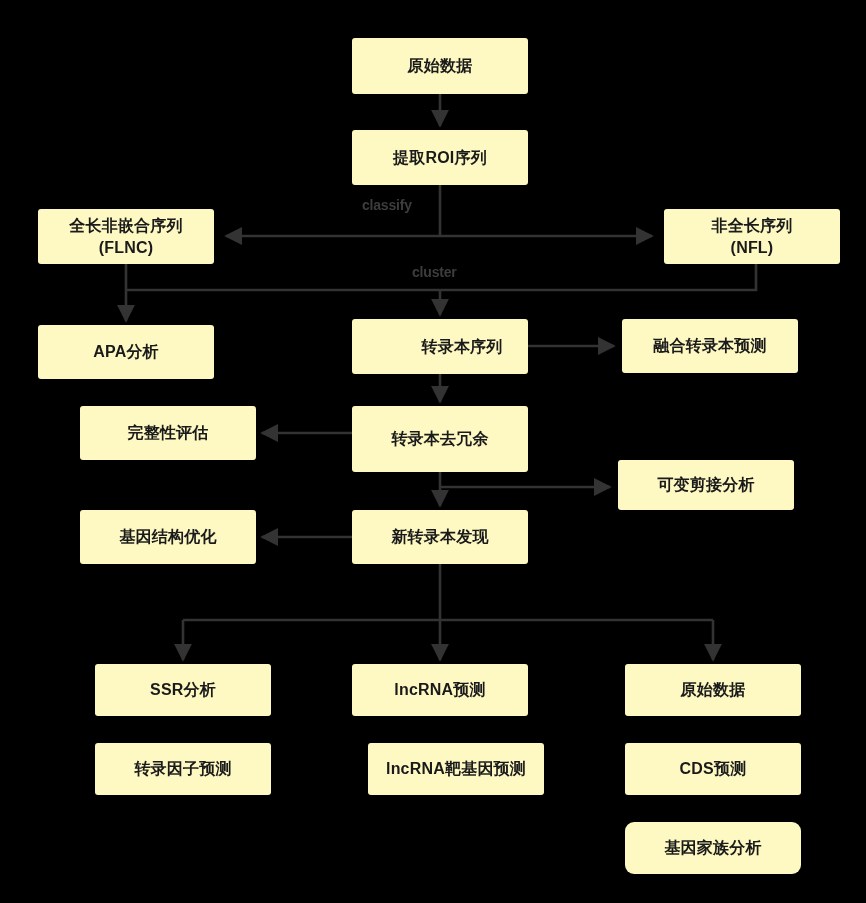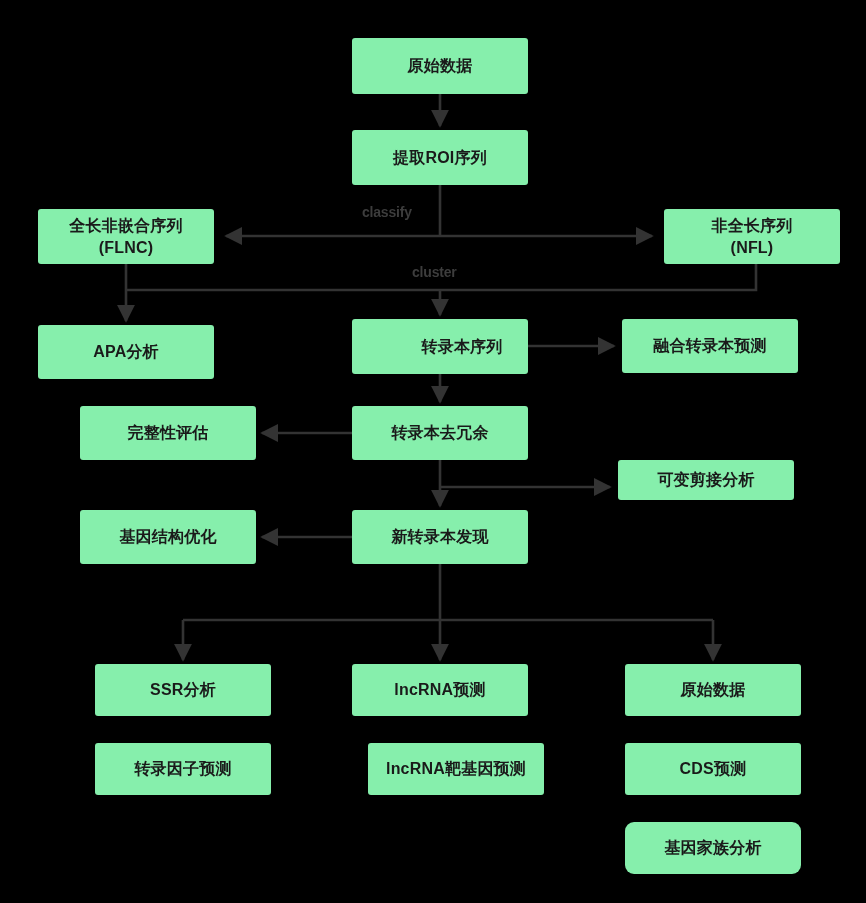--- a/index.html
+++ b/index.html
@@ -21,21 +21,21 @@
     position: absolute;
     left: 0;
     top: 0;
     width: 866px;
     height: 903px;
     pointer-events: none;
   }
   .node {
     position: absolute;
     box-sizing: border-box;
-    background: #86efac;
+    background: #fef9c3;
     border-radius: 3px;
     display: flex;
     align-items: center;
     justify-content: center;
     text-align: center;
     color: #1a1a1a;
     font-weight: bold;
     font-size: 16px;
     line-height: 1.35;
     letter-spacing: 0.2px;
@@ -117,24 +117,24 @@
   </div>
   <div class="node" style="left:352px;top:319px;width:176px;height:55px;padding-left:44px;">
     <span class="label">转录本序列</span>
   </div>
   <div class="node" style="left:622px;top:319px;width:176px;height:54px;">
     <span class="label">融合转录本预测</span>
   </div>
   <div class="node" style="left:80px;top:406px;width:176px;height:54px;">
     <span class="label">完整性评估</span>
   </div>
-  <div class="node" style="left:352px;top:406px;width:176px;height:54px;justify-content:center;">
+  <div class="node" style="left:352px;top:406px;width:176px;height:66px;justify-content:center;">
     <span class="label">转录本去冗余</span>
   </div>
-  <div class="node" style="left:618px;top:460px;width:176px;height:40px;">
+  <div class="node" style="left:618px;top:460px;width:176px;height:50px;">
     <span class="label">可变剪接分析</span>
   </div>
   <div class="node" style="left:80px;top:510px;width:176px;height:54px;">
     <span class="label">基因结构优化</span>
   </div>
   <div class="node" style="left:352px;top:510px;width:176px;height:54px;">
     <span class="label">新转录本发现</span>
   </div>
   <div class="node" style="left:95px;top:664px;width:176px;height:52px;">
     <span class="label">SSR分析</span>
@@ -151,16 +151,16 @@
   <div class="node" style="left:352px;top:743px;width:176px;height:52px;margin-left:16px;">
     <span class="label">lncRNA靶基因预测</span>
   </div>
   <div class="node" style="left:625px;top:743px;width:176px;height:52px;">
     <span class="label">CDS预测</span>
   </div>
   <div class="node" style="left:625px;top:822px;width:176px;height:52px;border-radius:9px;">
     <span class="label">基因家族分析</span>
   </div>
 
-  <div class="edge-label" style="left:362px;top:204px;">classify</div>
+  <div class="edge-label" style="left:362px;top:197px;">classify</div>
   <div class="edge-label" style="left:412px;top:264px;">cluster</div>
 
 </div>
 
 </body></html>

